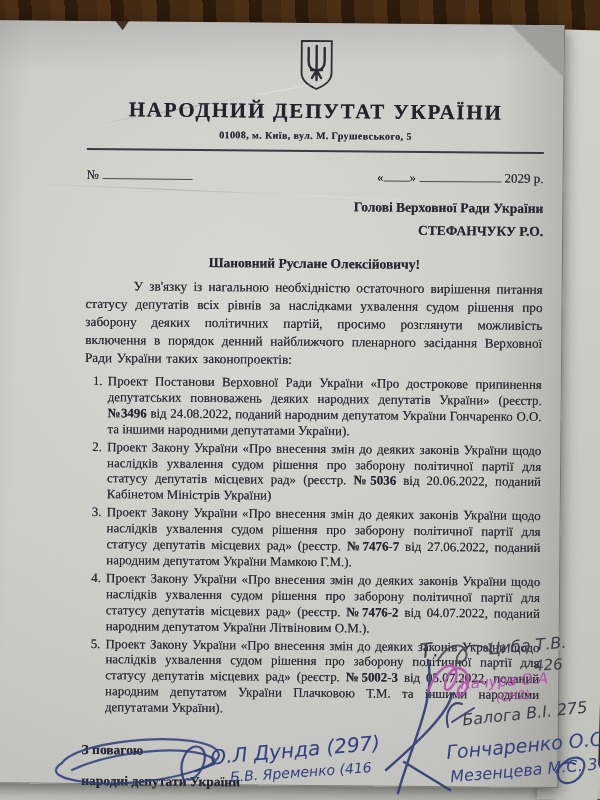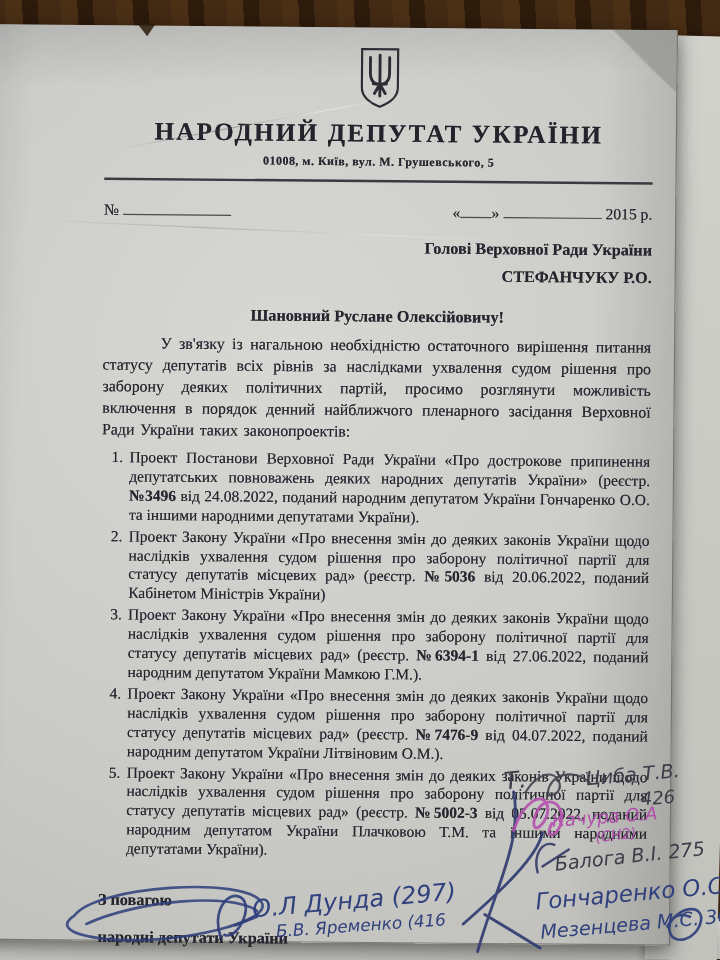--- a/index.html
+++ b/index.html
@@ -96,38 +96,38 @@
     <div class="lh-rule"></div>
 
     <div class="meta-row">
       <span>
         <span>№</span>
         <span class="blank w90"></span>
       </span>
       <span>
         <span>«</span><span class="blank w30"></span><span>»</span>
         <span class="blank w80"></span>
-        <span>2015 р.</span>
+        <span>2029 р.</span>
       </span>
     </div>
 
     <div class="recipient">
       <div>Голові Верховної Ради України</div>
       <div>СТЕФАНЧУКУ Р.О.</div>
     </div>
 
     <div class="salutation">Шановний Руслане Олексійовичу!</div>
 
     <div class="body-intro">У зв'язку із нагальною необхідністю остаточного вирішення питання статусу депутатів всіх рівнів за наслідками ухвалення судом рішення про заборону деяких політичних партій, просимо розглянути можливість включення в порядок денний найближчого пленарного засідання Верховної Ради України таких законопроектів:</div>
 
     <ol class="laws">
       <li><span class="law-text">Проект Постанови Верховної Ради України «Про дострокове припинення депутатських повноважень деяких народних депутатів України» (реєстр. <b>№3496</b> від 24.08.2022, поданий народним депутатом України Гончаренко О.О. та іншими народними депутатами України).</span></li>
       <li><span class="law-text">Проект Закону України «Про внесення змін до деяких законів України щодо наслідків ухвалення судом рішення про заборону політичної партії для статусу депутатів місцевих рад» (реєстр. <b>№5036</b> від 20.06.2022, поданий Кабінетом Міністрів України)</span></li>
-      <li><span class="law-text">Проект Закону України «Про внесення змін до деяких законів України щодо наслідків ухвалення судом рішення про заборону політичної партії для статусу депутатів місцевих рад» (реєстр. <b>№6394-1</b> від 27.06.2022, поданий народним депутатом України Мамкою Г.М.).</span></li>
-      <li><span class="law-text">Проект Закону України «Про внесення змін до деяких законів України щодо наслідків ухвалення судом рішення про заборону політичної партії для статусу депутатів місцевих рад» (реєстр. <b>№7476-9</b> від 04.07.2022, поданий народним депутатом України Літвіновим О.М.).</span></li>
+      <li><span class="law-text">Проект Закону України «Про внесення змін до деяких законів України щодо наслідків ухвалення судом рішення про заборону політичної партії для статусу депутатів місцевих рад» (реєстр. <b>№7476-7</b> від 27.06.2022, поданий народним депутатом України Мамкою Г.М.).</span></li>
+      <li><span class="law-text">Проект Закону України «Про внесення змін до деяких законів України щодо наслідків ухвалення судом рішення про заборону політичної партії для статусу депутатів місцевих рад» (реєстр. <b>№7476-2</b> від 04.07.2022, поданий народним депутатом України Літвіновим О.М.).</span></li>
       <li><span class="law-text">Проект Закону України «Про внесення змін до деяких законів України щодо наслідків ухвалення судом рішення про заборону політичної партії для статусу депутатів місцевих рад» (реєстр. <b>№5002-3</b> від 05.07.2022, поданий народним депутатом України Плачковою Т.М. та іншими народними депутатами України).</span></li>
     </ol>
 
     <div class="closing">З повагою</div>
     <div class="closing-2">народні депутати України</div>
   </div>
 </div>
 
 <div class="sig-layer">
   <svg width="600" height="800" viewBox="0 0 600 800" style="position:absolute;inset:0;">

